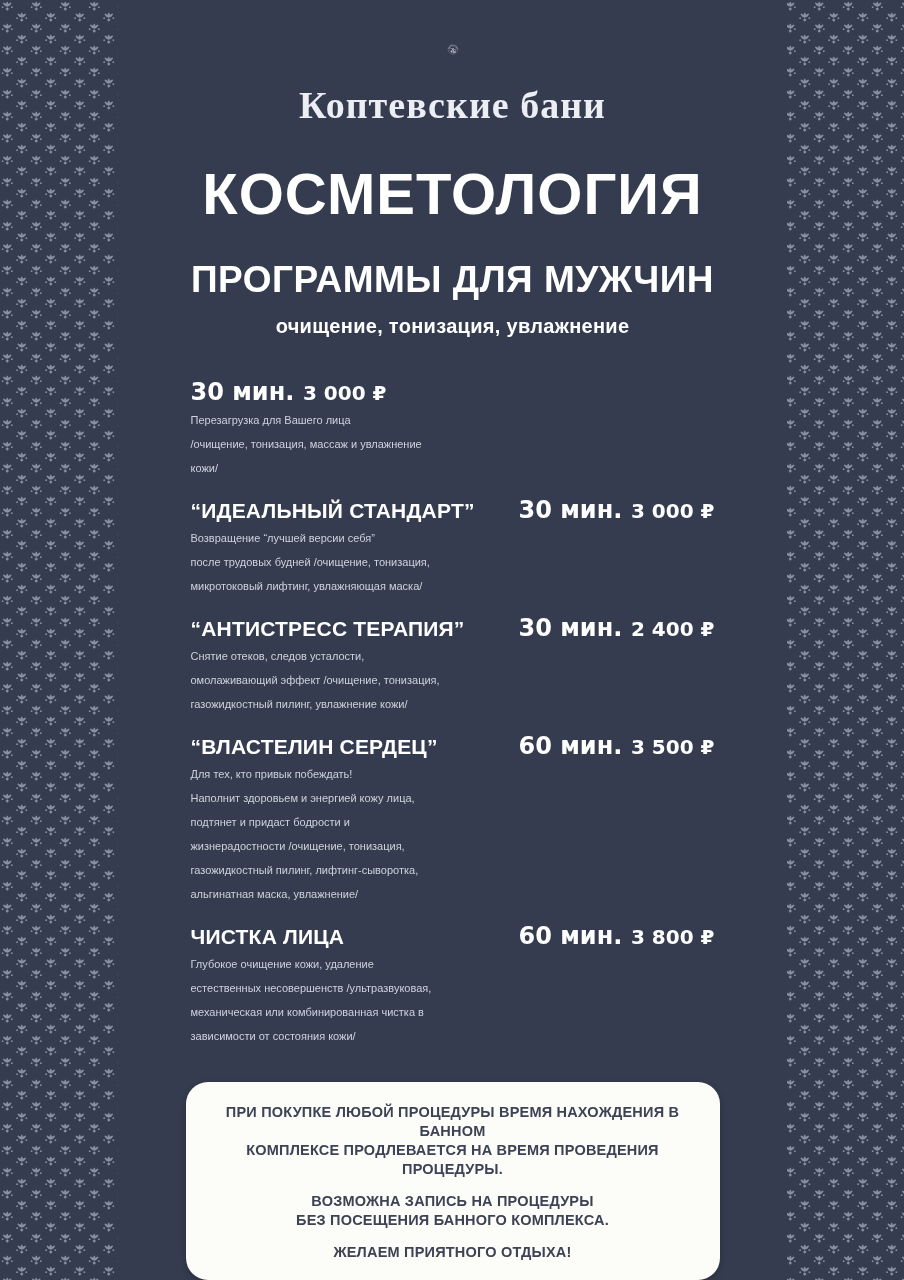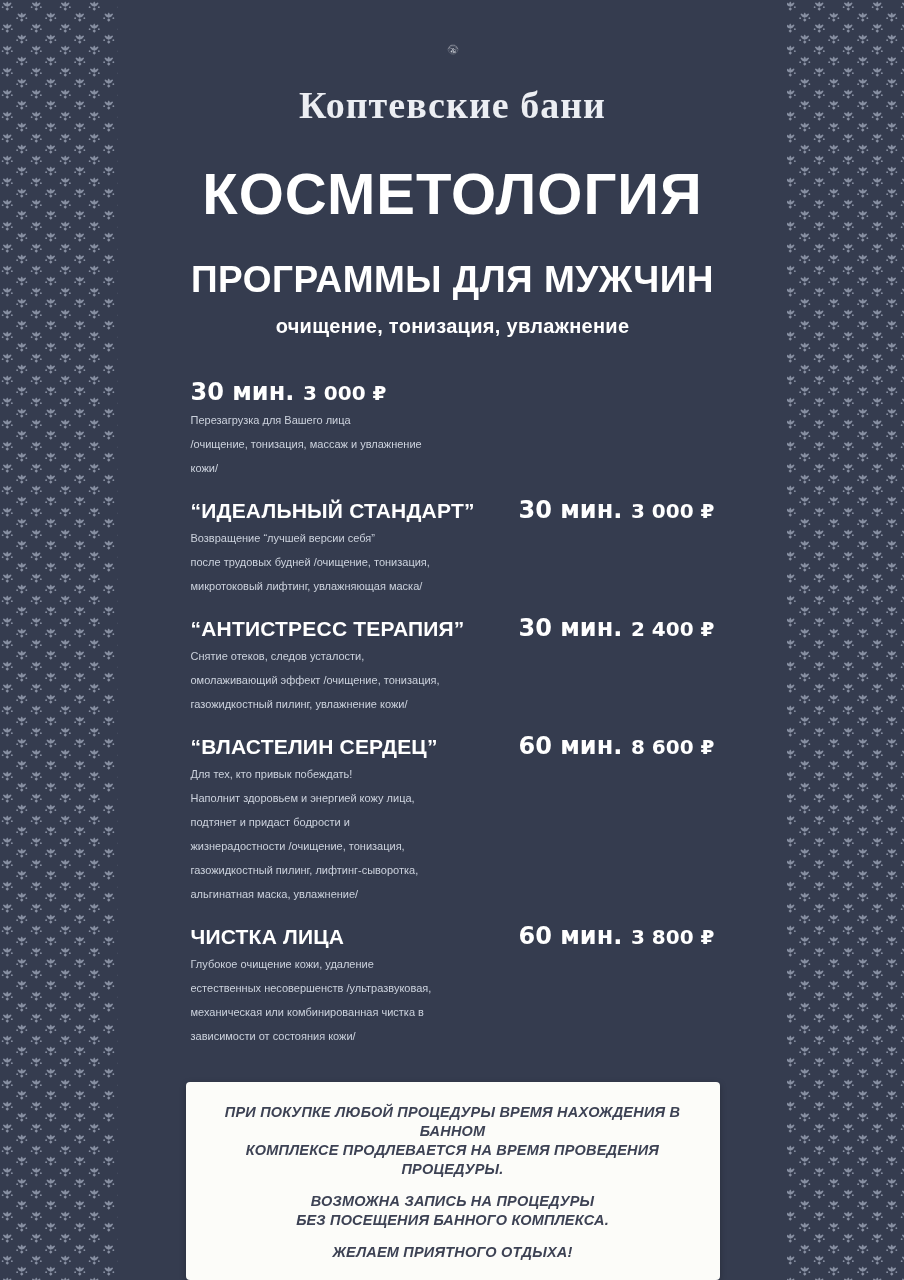--- a/index.html
+++ b/index.html
@@ -61,26 +61,25 @@
     font-family:"DejaVu Sans", sans-serif;white-space:nowrap;
   }
   .service-desc{
     margin-top:2px;
     font-size:11px;line-height:24px;color:var(--text-secondary);
     white-space:pre-line;
   }
   .note-box{
     width:534px;margin-top:18px;
     background:var(--note-bg);
-    border-radius:4px;
+    border-radius:22px;
     padding:21px 24px 18px;
     text-align:center;
     color:var(--note-text);
     box-shadow:0 2px 6px rgba(0,0,0,0.25);
-    font-style:italic;
   }
   .note-box p{
     font-size:14.5px;font-weight:700;line-height:19px;letter-spacing:0.2px;
     white-space:pre-line;margin-bottom:13px;
   }
   .note-box p:last-child{margin-bottom:0;}
 </style>
 </head>
 <body>
 
@@ -193,21 +192,21 @@
         </div>
         <div class="service-desc">Снятие отеков, следов усталости,
 омолаживающий эффект /очищение, тонизация,
 газожидкостный пилинг, увлажнение кожи/</div>
       </div>
 
       <div class="service">
         <div class="service-head">
           <div class="service-name">“ВЛАСТЕЛИН СЕРДЕЦ”</div>
           <div class="service-duration">60 мин.</div>
-          <div class="service-price">8 600 ₽</div>
+          <div class="service-price">3 500 ₽</div>
         </div>
         <div class="service-desc">Для тех, кто привык побеждать!
 Наполнит здоровьем и энергией кожу лица,
 подтянет и придаст бодрости и
 жизнерадостности /очищение, тонизация,
 газожидкостный пилинг, лифтинг-сыворотка,
 альгинатная маска, увлажнение/</div>
       </div>
 
       <div class="service">

